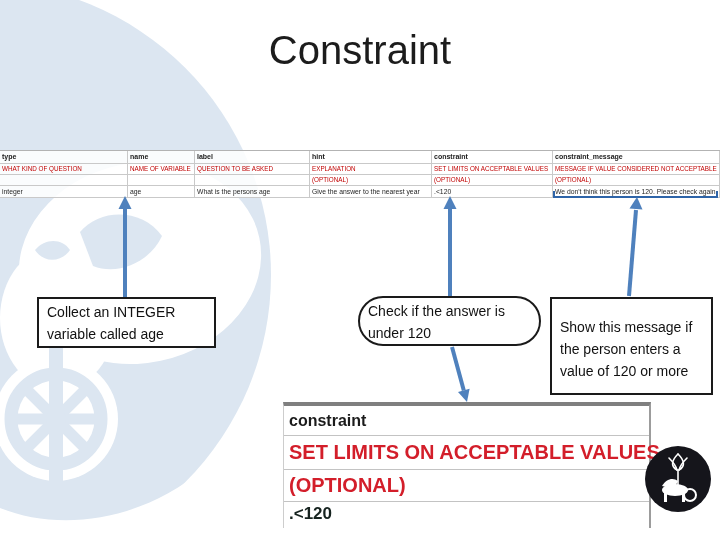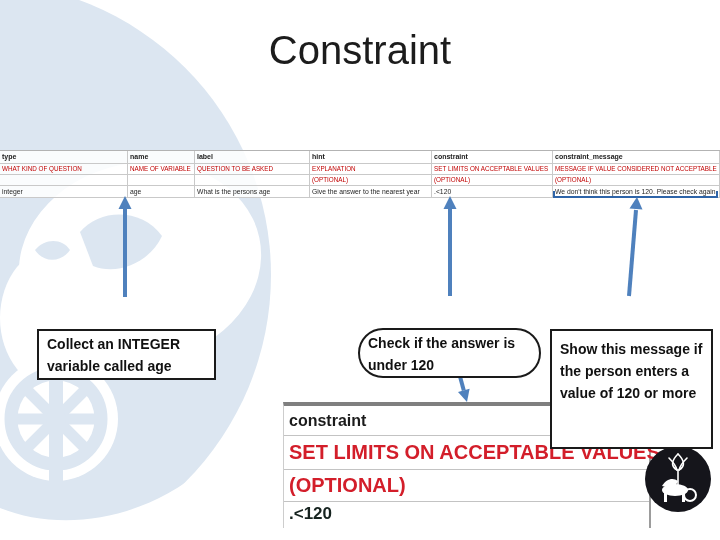--- a/index.html
+++ b/index.html
@@ -23,25 +23,25 @@
   .r-red{height:10px;}   .r-red .xcell{font-size:6.3px;line-height:10px;color:#c00000;}
   .r-val{height:11px;}   .r-val .xcell{font-size:6.8px;line-height:11px;color:#262626;}
   .cm-cell{position:relative;color:#17375d;}
   .sel{position:absolute;left:0;right:1px;bottom:-1px;height:5px;
        border-left:2px solid #2e64a8;border-right:2px solid #2e64a8;border-bottom:2px solid #2e64a8;}
   
   .arrows{position:absolute;left:0;top:0;z-index:4;pointer-events:none;}
   
   .callout{
     position:absolute;background:#fff;border:2px solid #1a1a1a;z-index:5;
-    font-size:14px;font-weight:700;color:#111;line-height:22px;padding:2px 8px;box-sizing:border-box;margin-top:32px;
+    font-size:14px;font-weight:400;color:#111;line-height:22px;padding:2px 8px;box-sizing:border-box;
   }
   .co1{left:37px;top:297px;width:179px;height:51px;}
   .co2{left:358px;top:296px;width:183px;height:50px;border-radius:25px;}
-  .co3{left:550px;top:297px;width:163px;height:120px;padding-top:7px;}
+  .co3{left:550px;top:297px;width:163px;height:98px;padding-top:17px;}
   
   .excerpt{
     position:absolute;left:283px;top:402px;width:368px;z-index:3;box-sizing:border-box;
     border-top:4px solid #7f7f7f;border-right:2px solid #9c9c9c;border-left:1px solid #cdcdcd;background:#fff;
   }
   .exrow{border-bottom:1px solid #c3c3c3;padding-left:5px;white-space:nowrap;font-weight:bold;}
   .exrow:last-child{border-bottom:none;}
   .ex1{height:29px;line-height:29px;font-size:16px;color:#1b1b1b;}
   .ex2{height:33px;line-height:33px;font-size:20px;color:#d31e2a;}
   .ex3{height:31px;line-height:31px;font-size:20px;color:#d31e2a;}

